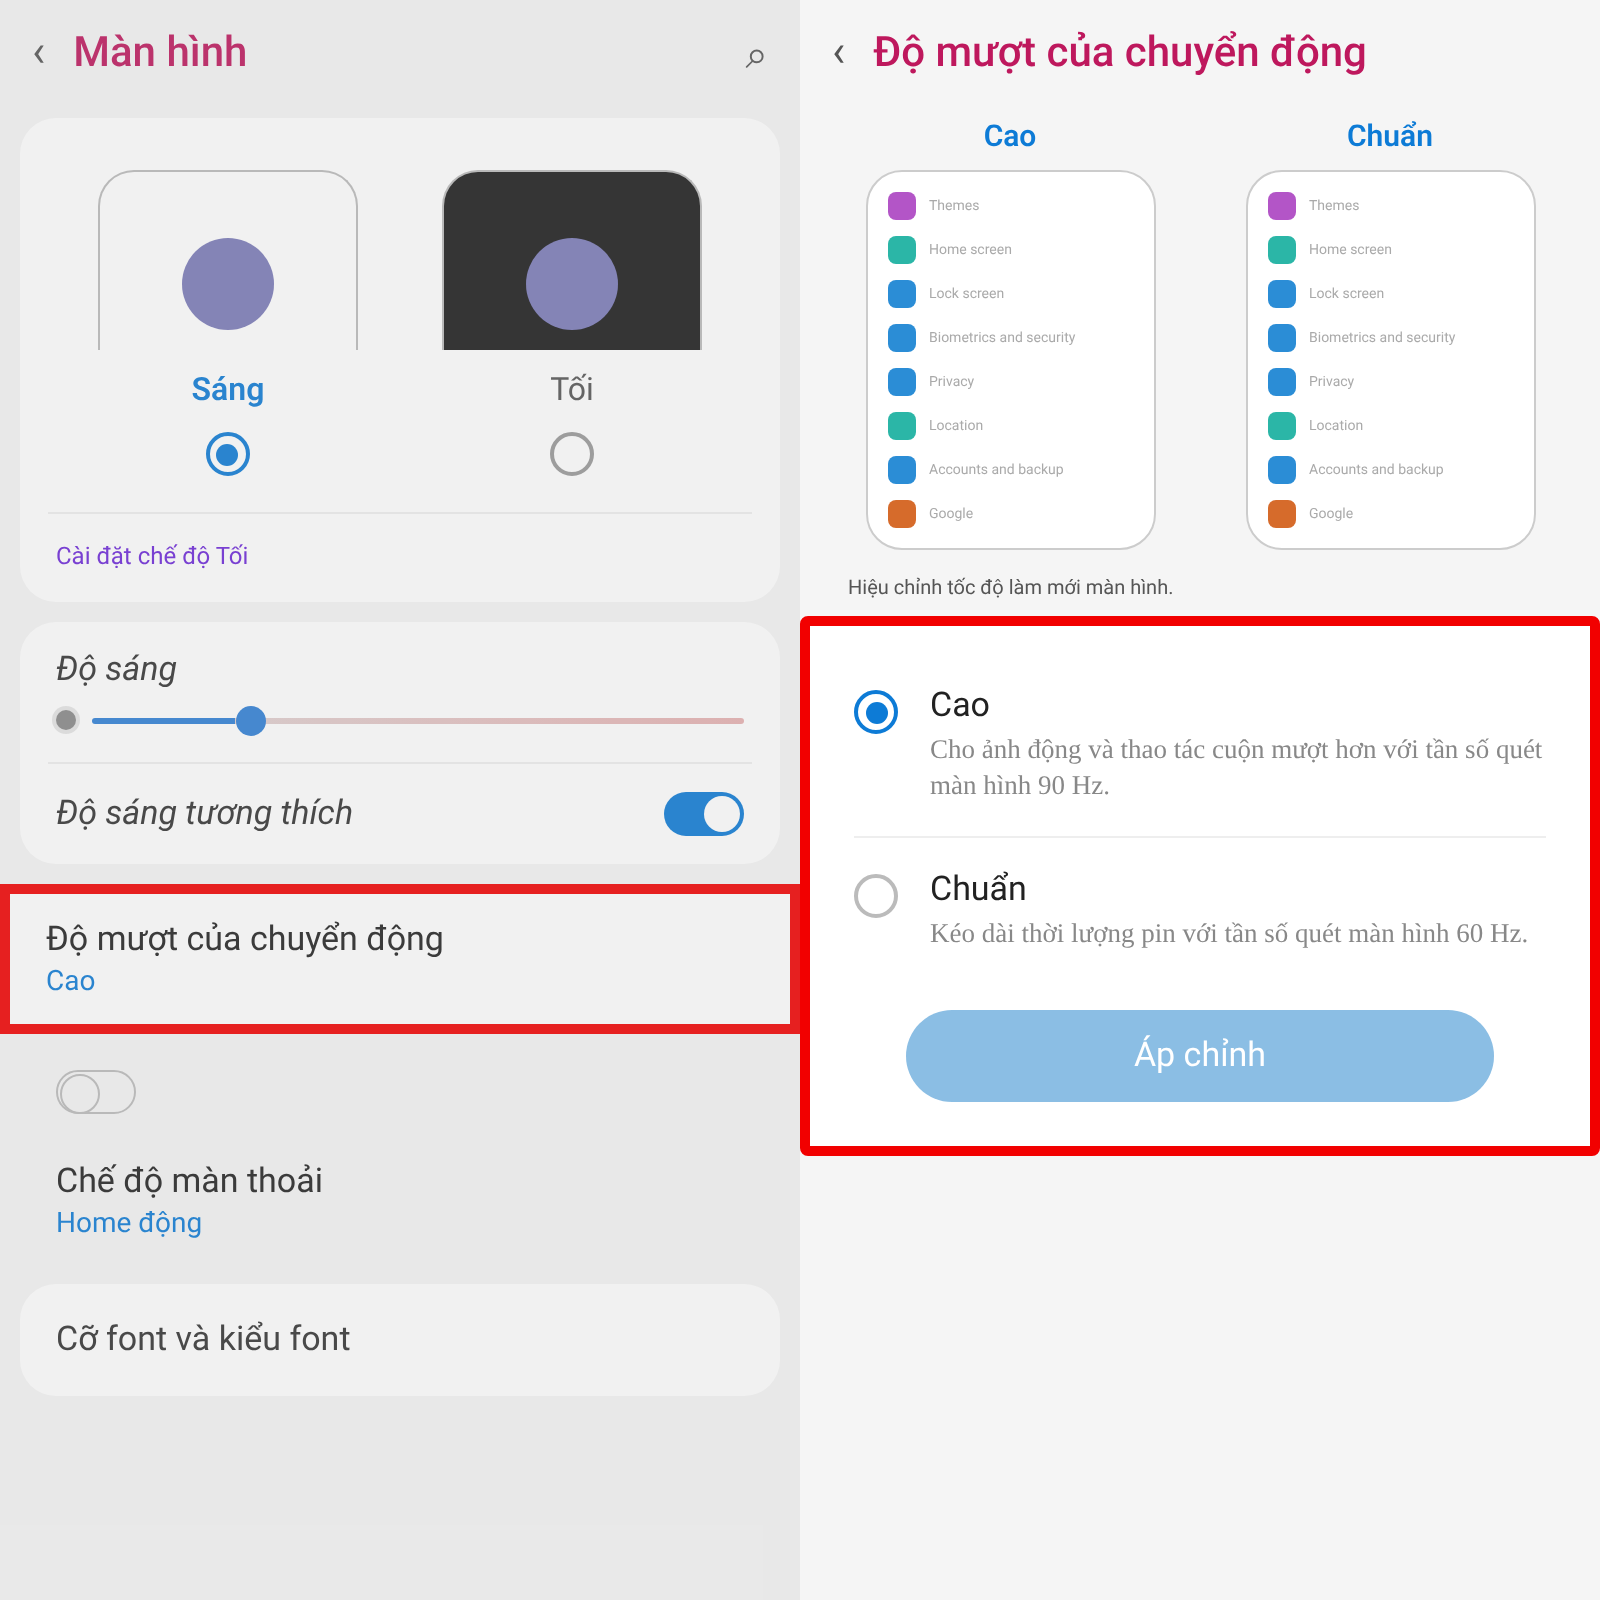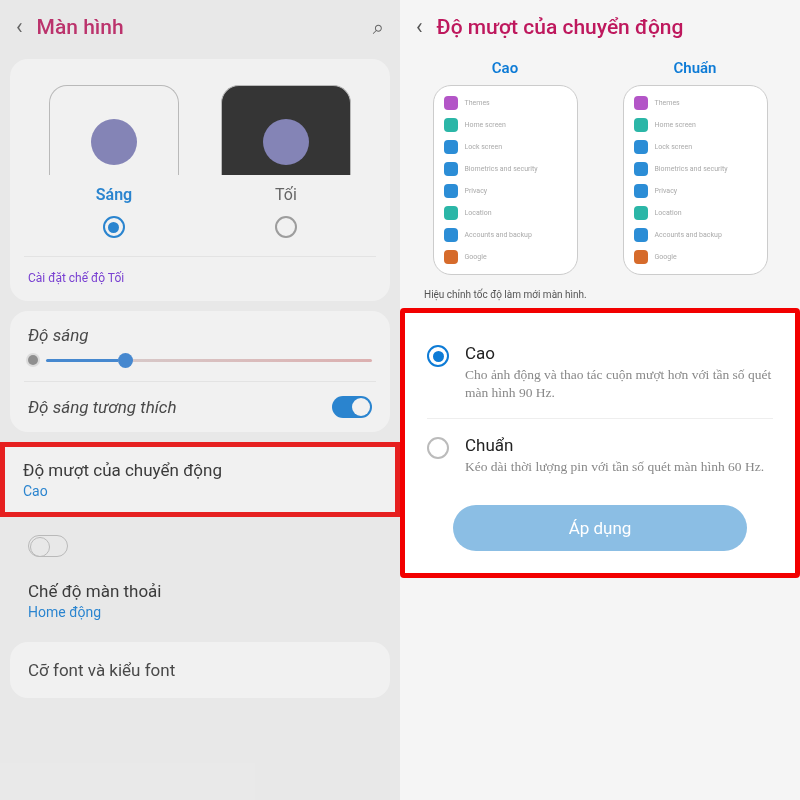--- a/index.html
+++ b/index.html
@@ -296,16 +296,16 @@
     </div>
     <div class="opt-divider"></div>
     <div class="opt-row">
       <div class="opt-radio"></div>
       <div class="opt-body">
         <div class="opt-title">Chuẩn</div>
         <div class="opt-desc">Kéo dài thời lượng pin với tần số quét màn hình 60 Hz.</div>
       </div>
     </div>
     <div class="apply-btn">
-      <span>Áp dụng</span>
+      <span>Áp chỉnh</span>
     </div>
   </div>
 </div>
 
 </body></html>

